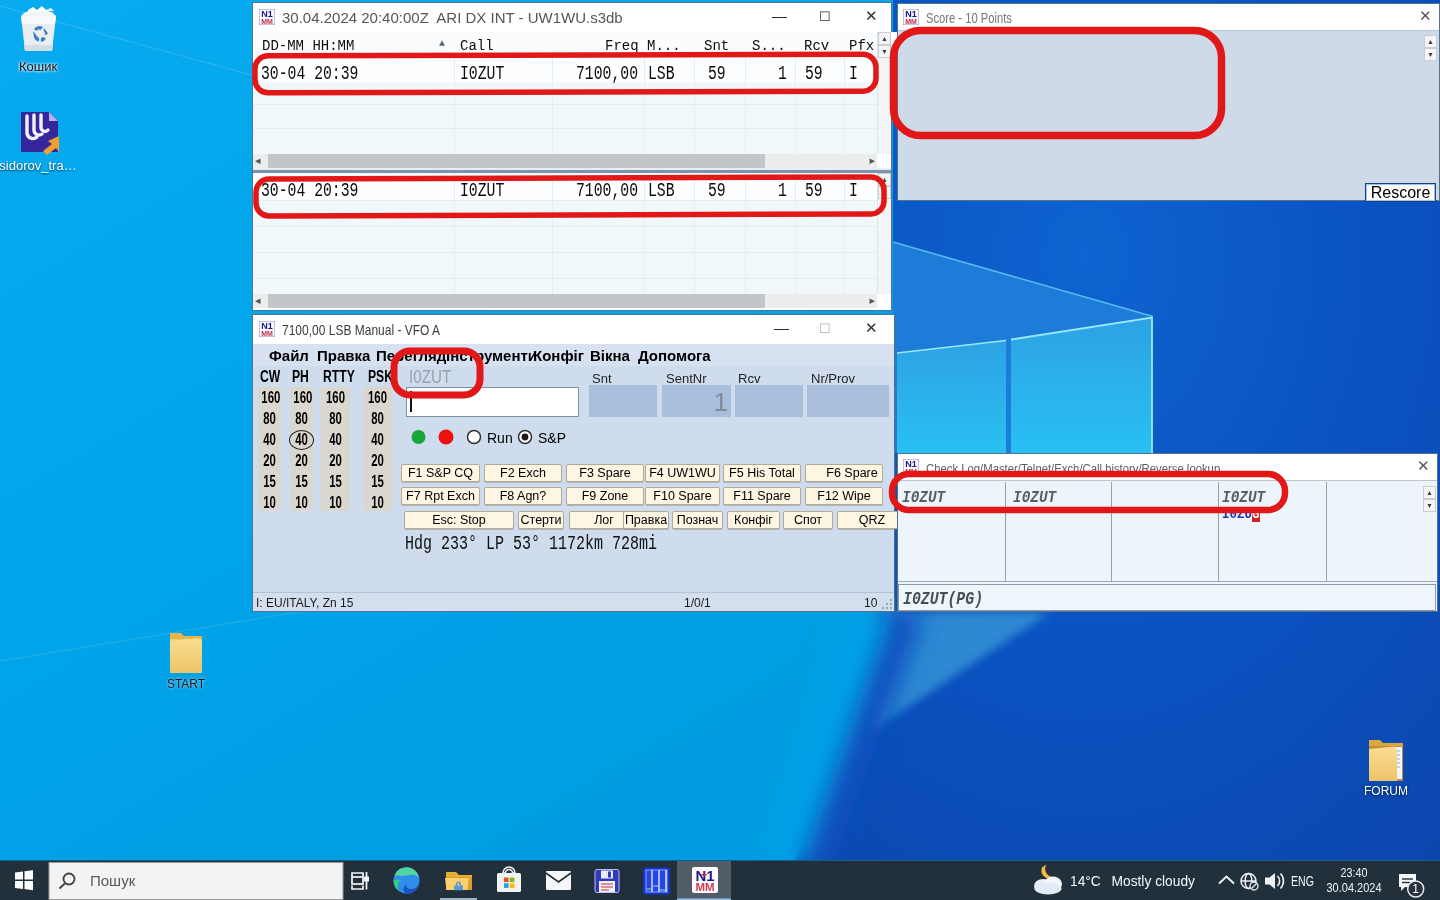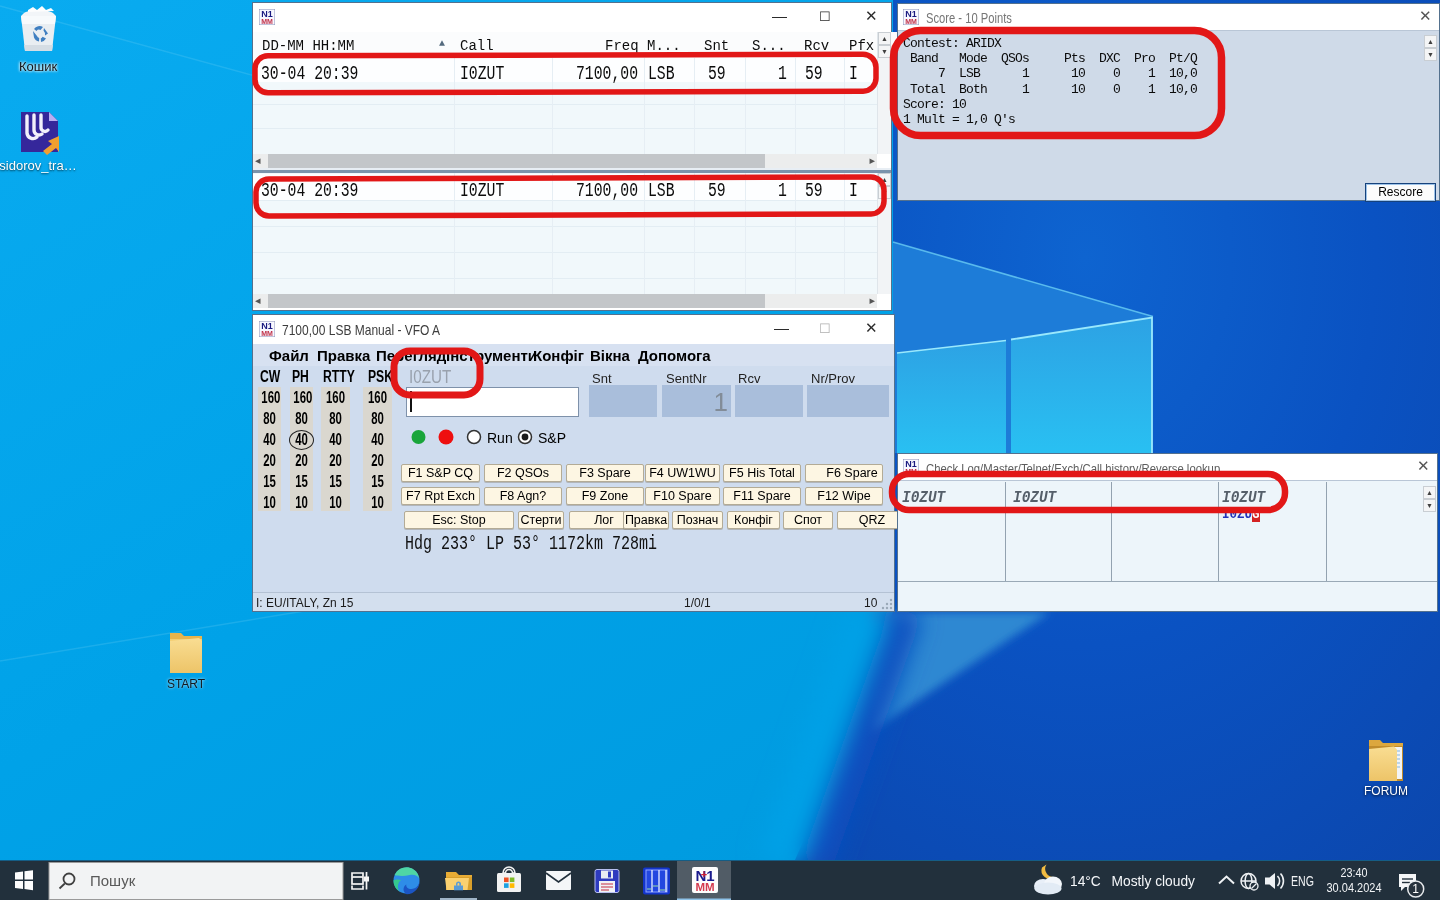--- a/index.html
+++ b/index.html
@@ -139,20 +139,21 @@
     <text x="1386" y="795" font-size="12" fill="#ffffff" text-anchor="middle" style="text-shadow:0 1px 3px rgba(0,0,0,.8);">FORUM</text>
   </svg>
   </div>
   <div id="logwin" class="win" style="left:252px;top:2px;width:640px;height:309px;">
     <div class="tbar">
       <svg class="abs" style="left:6px;top:6px;" width="16" height="16">
           <rect x="0" y="0" width="16" height="16" fill="#f8f8ff" stroke="#8890b8" stroke-width="1"></rect>
           <text x="8" y="8" font-size="9" font-weight="bold" fill="#1a1a80" text-anchor="middle">N1</text>
           <text x="8" y="15" font-size="7" font-weight="bold" fill="#c03048" text-anchor="middle">MM</text>
         </svg>
+      <div class="ttext" style="left:29px;font-size:15px;">30.04.2024 20:40:00Z&nbsp; ARI DX INT - UW1WU.s3db</div>
       <div class="ctl" style="left:519px;">—</div>
       <div class="ctl" style="left:566px;font-size:13px;top:6px;">☐</div>
       <div class="ctl" style="left:612px;font-size:15px;">✕</div>
     </div>
 
     <div class="abs mono" style="left:0;top:29px;width:624px;height:26px;background:#fbfcfd;border-bottom:1px solid #e0e8ee;font-size:14px;color:#0c0c0c;padding-left:40px;">
       <span class="abs" style="left:9px;top:6px;">DD-MM HH:MM</span>
       <span class="abs" style="left:186px;top:6px;font-size:10px;color:#546a7e;">▲</span>
       <span class="abs" style="left:207px;top:6px;">Call</span>
       <span class="abs" style="left:352px;top:6px;">Freq</span>
@@ -298,21 +299,21 @@
         <circle cx="15.5" cy="15" r="7" fill="#19a53a"></circle>
         <circle cx="43" cy="15" r="7.5" fill="#ee0f0f"></circle>
         <circle cx="71" cy="15" r="6.5" fill="#fff" stroke="#333" stroke-width="1.5"></circle>
         <circle cx="122" cy="15" r="6.5" fill="#fff" stroke="#333" stroke-width="1.5"></circle>
         <circle cx="122" cy="15" r="3.4" fill="#1a1a1a"></circle>
       </svg>
       <div class="abs" style="left:234px;top:64px;font-size:14px;">Run</div>
       <div class="abs" style="left:285px;top:64px;font-size:14px;">S&amp;P</div>
 
       <div class="fk" style="left:148px;top:98px;width:79px;">F1 S&amp;P CQ</div>
-      <div class="fk" style="left:231px;top:98px;width:78px;">F2 QSOs</div>
+      <div class="fk" style="left:231px;top:98px;width:78px;">F2 Exch</div>
       <div class="fk" style="left:313px;top:98px;width:78px;">F3 Spare</div>
       <div class="fk" style="left:392px;top:98px;width:75px;">F4 UW1WU</div>
       <div class="fk" style="left:470px;top:98px;width:78px;">F5 His Total</div>
       <div class="fk" style="left:552px;top:98px;width:78px;padding-left:16px;">F6 Spare</div>
       <div class="fk" style="left:148px;top:121px;width:79px;">F7 Rpt Exch</div>
       <div class="fk" style="left:231px;top:121px;width:78px;">F8 Agn?</div>
       <div class="fk" style="left:313px;top:121px;width:78px;">F9 Zone</div>
       <div class="fk" style="left:392px;top:121px;width:75px;">F10 Spare</div>
       <div class="fk" style="left:470px;top:121px;width:78px;">F11 Spare</div>
       <div class="fk" style="left:552px;top:121px;width:78px;">F12 Wipe</div>
@@ -346,29 +347,23 @@
     <div class="tbar" style="height:26px;">
       <svg class="abs" style="left:5px;top:5px;" width="16" height="16">
           <rect x="0" y="0" width="16" height="16" fill="#f8f8ff" stroke="#8890b8" stroke-width="1"></rect>
           <text x="8" y="8" font-size="9" font-weight="bold" fill="#1a1a80" text-anchor="middle">N1</text>
           <text x="8" y="15" font-size="7" font-weight="bold" fill="#c03048" text-anchor="middle">MM</text>
         </svg>
       <div class="ttext" style="left:28px;top:6px;color:#767676;transform:scaleX(0.8);transform-origin:0 0;">Score - 10 Points</div>
       <div class="ctl" style="left:521px;font-size:15px;top:3px;color:#555;">✕</div>
     </div>
     <div class="abs" style="left:0;top:26px;width:541px;height:170px;background:#cfdae8;border-top:1px solid #b9c6d6;box-sizing:border-box;">
-      <pre class="mono" style="position:absolute;left:5px;top:5px;margin:0;font-size:13px;line-height:15.2px;letter-spacing:-0.8px;color:#0b0b0b;font-family:'Liberation Mono',monospace;">Contest: ARIDX
- Band   Mode  QSOs     Pts  DXC  Pro  Pt/Q
-     7  LSB      1      10    0    1  10,0
- Total  Both     1      10    0    1  10,0
-Score: 10
-1 Mult = 1,0 Q's</pre>
       <div class="sbtn" style="left:526px;top:4px;">▲</div>
       <div class="sbtn" style="left:526px;top:17px;">▼</div>
-      <div class="abs" style="left:467px;top:152px;width:71px;height:19px;background:#fbfbfb;border:1px solid #16427c;box-shadow:0 0 0 1px #9ec3e8 inset;box-sizing:border-box;font-size:12px;text-align:center;line-height:17px;color:#000;">Rescore</div>
+      <div class="abs" style="left:467px;top:152px;width:71px;height:19px;background:#fbfbfb;border:1px solid #16427c;box-shadow:0 0 0 1px #9ec3e8 inset;box-sizing:border-box;font-size:16px;text-align:center;line-height:17px;color:#000;">Rescore</div>
     </div>
   </div>
   <div id="checkwin" class="win" style="left:897px;top:453px;width:541px;height:159px;">
     <div class="tbar" style="height:26px;">
       <svg class="abs" style="left:5px;top:5px;" width="16" height="16">
           <rect x="0" y="0" width="16" height="16" fill="#f8f8ff" stroke="#8890b8" stroke-width="1"></rect>
           <text x="8" y="8" font-size="9" font-weight="bold" fill="#1a1a80" text-anchor="middle">N1</text>
           <text x="8" y="15" font-size="7" font-weight="bold" fill="#c03048" text-anchor="middle">MM</text>
         </svg>
       <div class="ttext" style="left:28px;top:7px;font-size:13px;transform:scaleX(0.87);transform-origin:0 0;color:#5d5d5d;">Check Log/Master/Telnet/Exch/Call history/Reverse lookup</div>
@@ -379,20 +374,23 @@
       <div class="abs" style="left:213px;top:1px;width:1px;height:99px;background:#93a2b0;"></div>
       <div class="abs" style="left:320px;top:1px;width:1px;height:99px;background:#93a2b0;"></div>
       <div class="abs" style="left:428px;top:1px;width:1px;height:99px;background:#93a2b0;"></div>
       <div class="abs mono" style="left:4px;top:8px;font-size:16px;transform:scaleX(0.9);transform-origin:0 0;font-weight:bold;font-style:italic;color:#555f6a;">I0ZUT</div>
       <div class="abs mono" style="left:115px;top:8px;font-size:16px;transform:scaleX(0.9);transform-origin:0 0;font-weight:bold;font-style:italic;color:#555f6a;">I0ZUT</div>
       <div class="abs mono" style="left:324px;top:8px;font-size:16px;transform:scaleX(0.9);transform-origin:0 0;font-weight:bold;font-style:italic;color:#555f6a;">I0ZUT</div>
       <div class="abs mono" style="left:324px;top:27px;font-size:12.5px;font-weight:bold;color:#2233bb;">I0ZU<span style="background:#d42222;color:#fff;">G</span></div>
       <div class="sbtn" style="left:525px;top:5px;">▲</div>
       <div class="sbtn" style="left:525px;top:18px;">▼</div>
       <div class="abs" style="left:0;top:100px;width:539px;height:1px;background:#9aa9b6;"></div>
+      <div class="abs" style="left:0;top:103px;width:538px;height:27px;background:#eef6fb;border:1px solid #8a9aaa;box-sizing:border-box;">
+        <div class="abs mono" style="left:4px;top:3px;font-size:19px;transform:scaleX(0.78);transform-origin:0 0;font-weight:bold;font-style:italic;color:#474f58;">I0ZUT(PG)</div>
+      </div>
     </div>
   </div>
   <div id="annot" class="abs" style="left:0;top:0;width:1440px;height:900px;z-index:60;pointer-events:none;">
   <svg width="1440" height="900" viewBox="0 0 1440 900">
     <g fill="none" stroke="#e21717" stroke-linecap="round">
       <rect x="255" y="55" width="621" height="37" rx="13" stroke-width="5.5" transform="rotate(-0.15 565 73)"></rect>
       <rect x="256" y="178" width="628" height="37" rx="13" stroke-width="5.5" transform="rotate(-0.2 570 196)"></rect>
       <rect x="394" y="351" width="86" height="44" rx="16" stroke-width="7"></rect>
       <rect x="893.5" y="30.5" width="328" height="105" rx="27" stroke-width="7.5"></rect>
       <rect x="892" y="474" width="393" height="36" rx="17" stroke-width="6.5"></rect>

